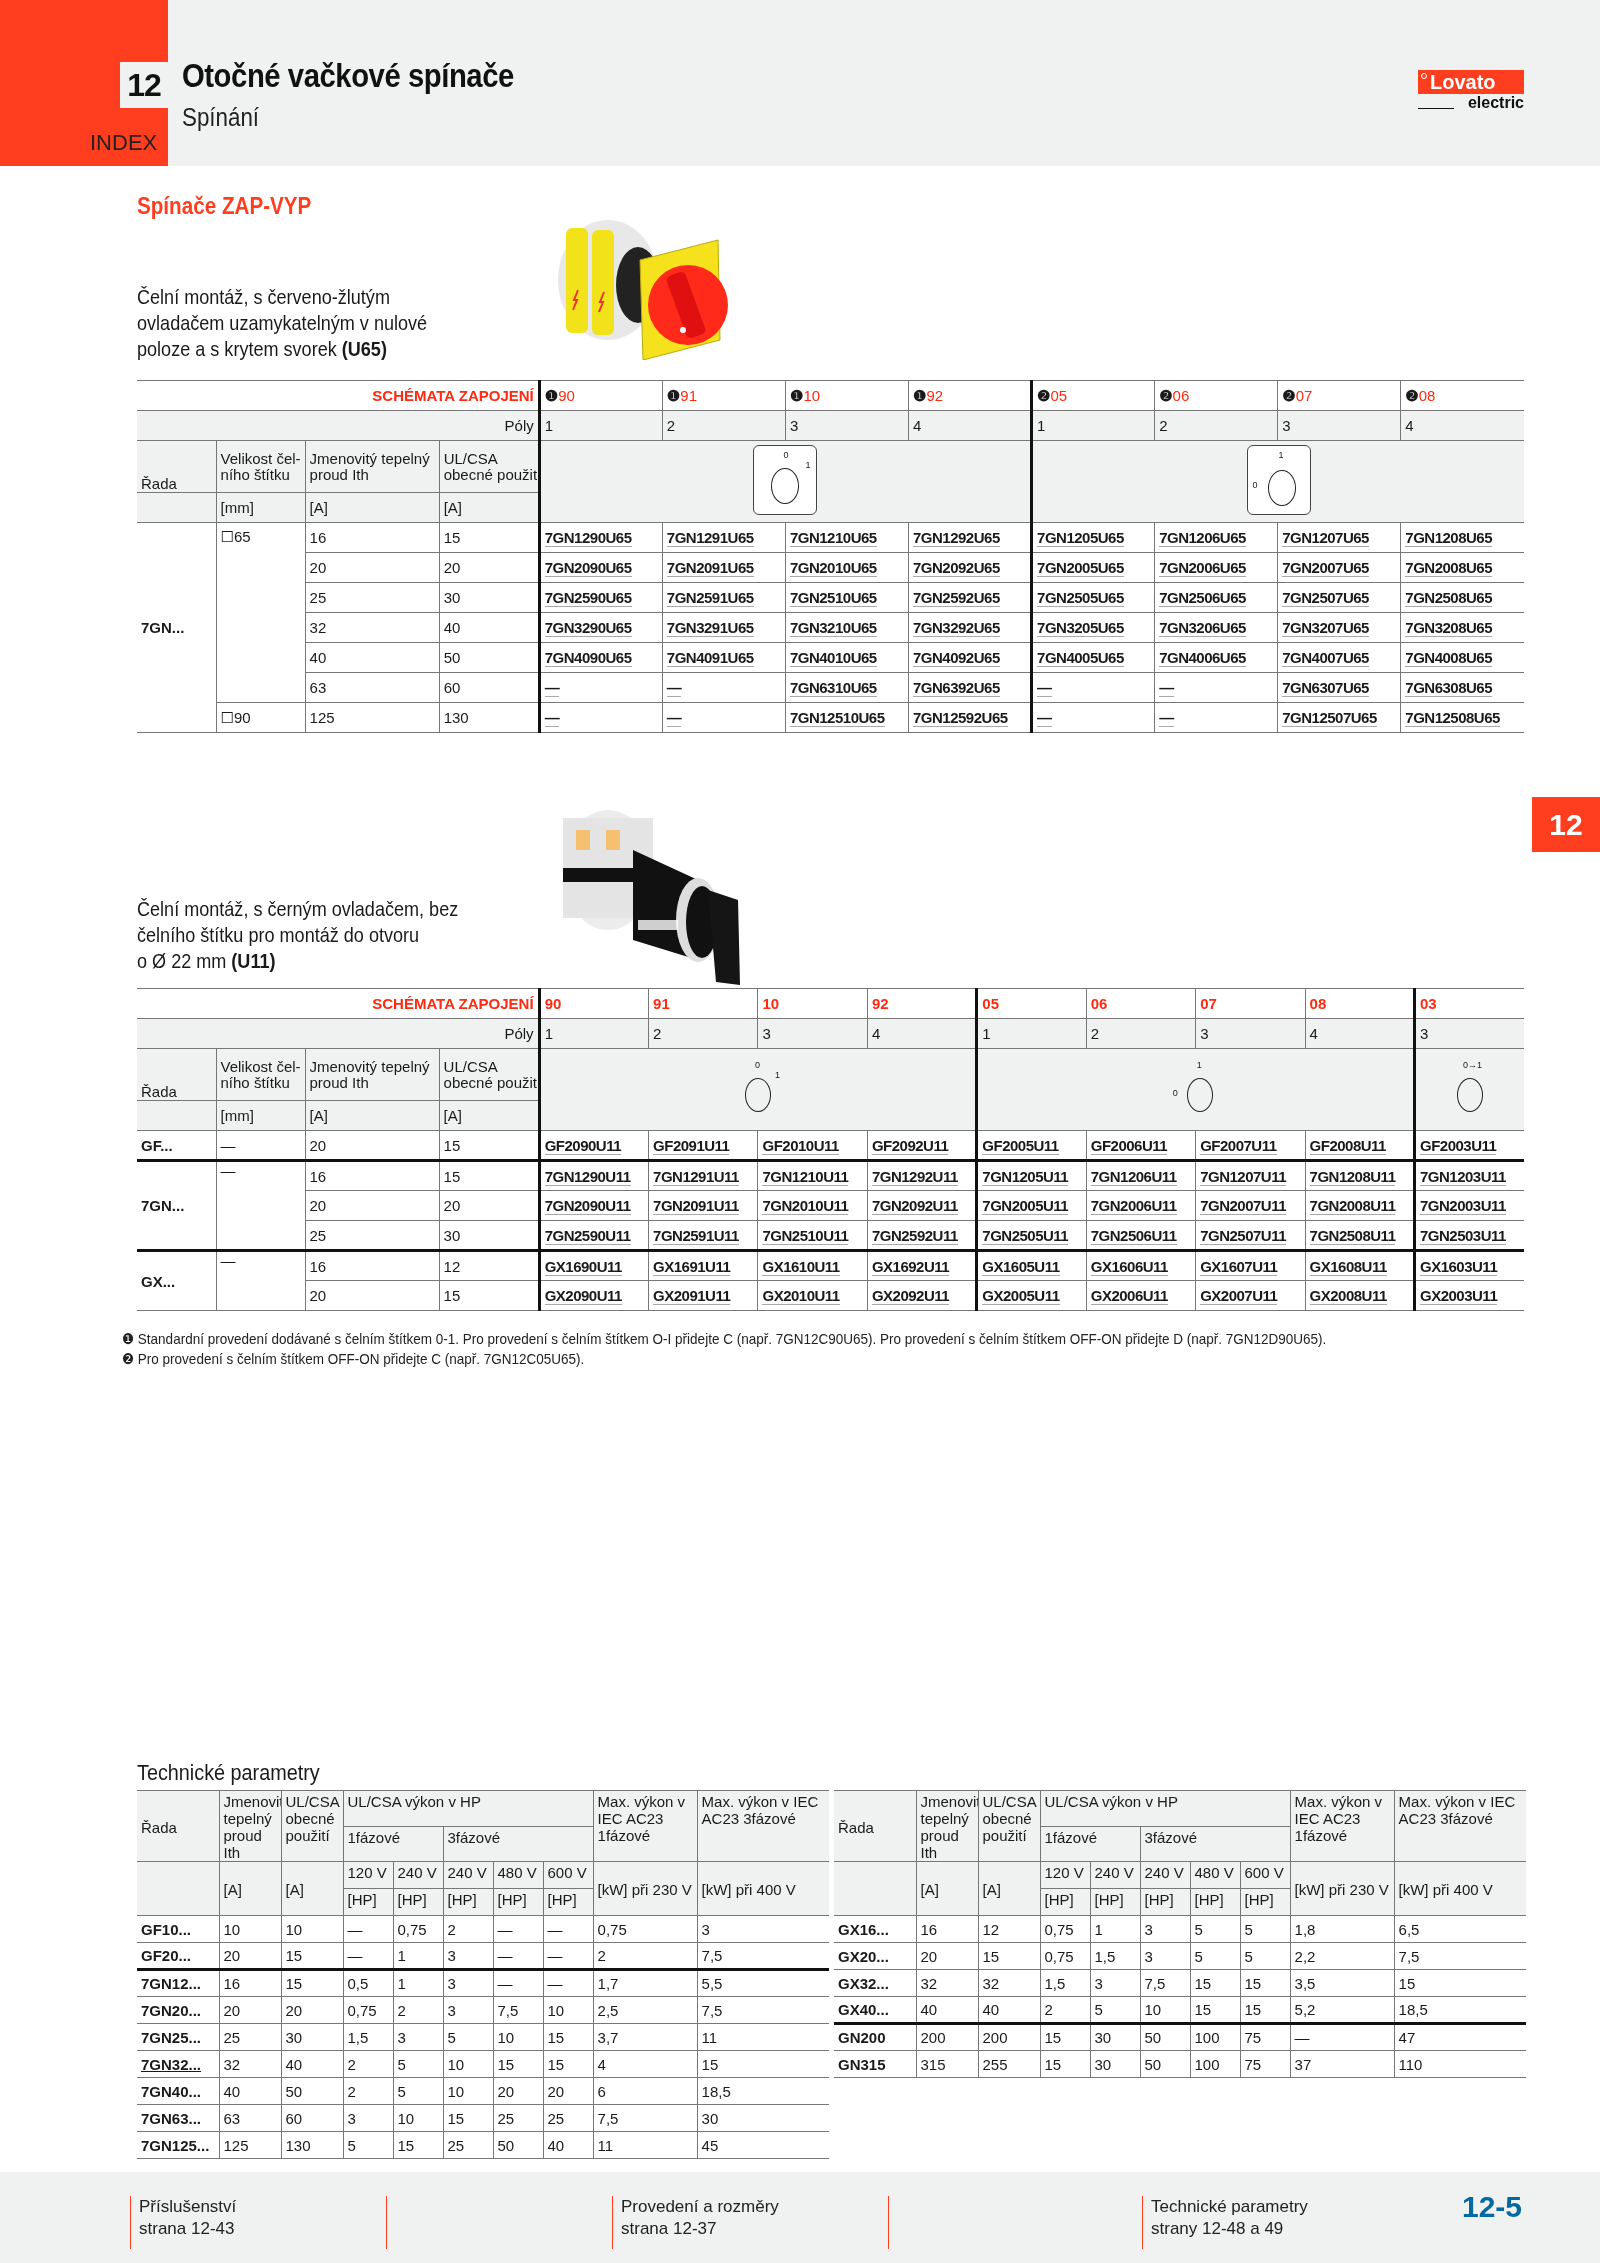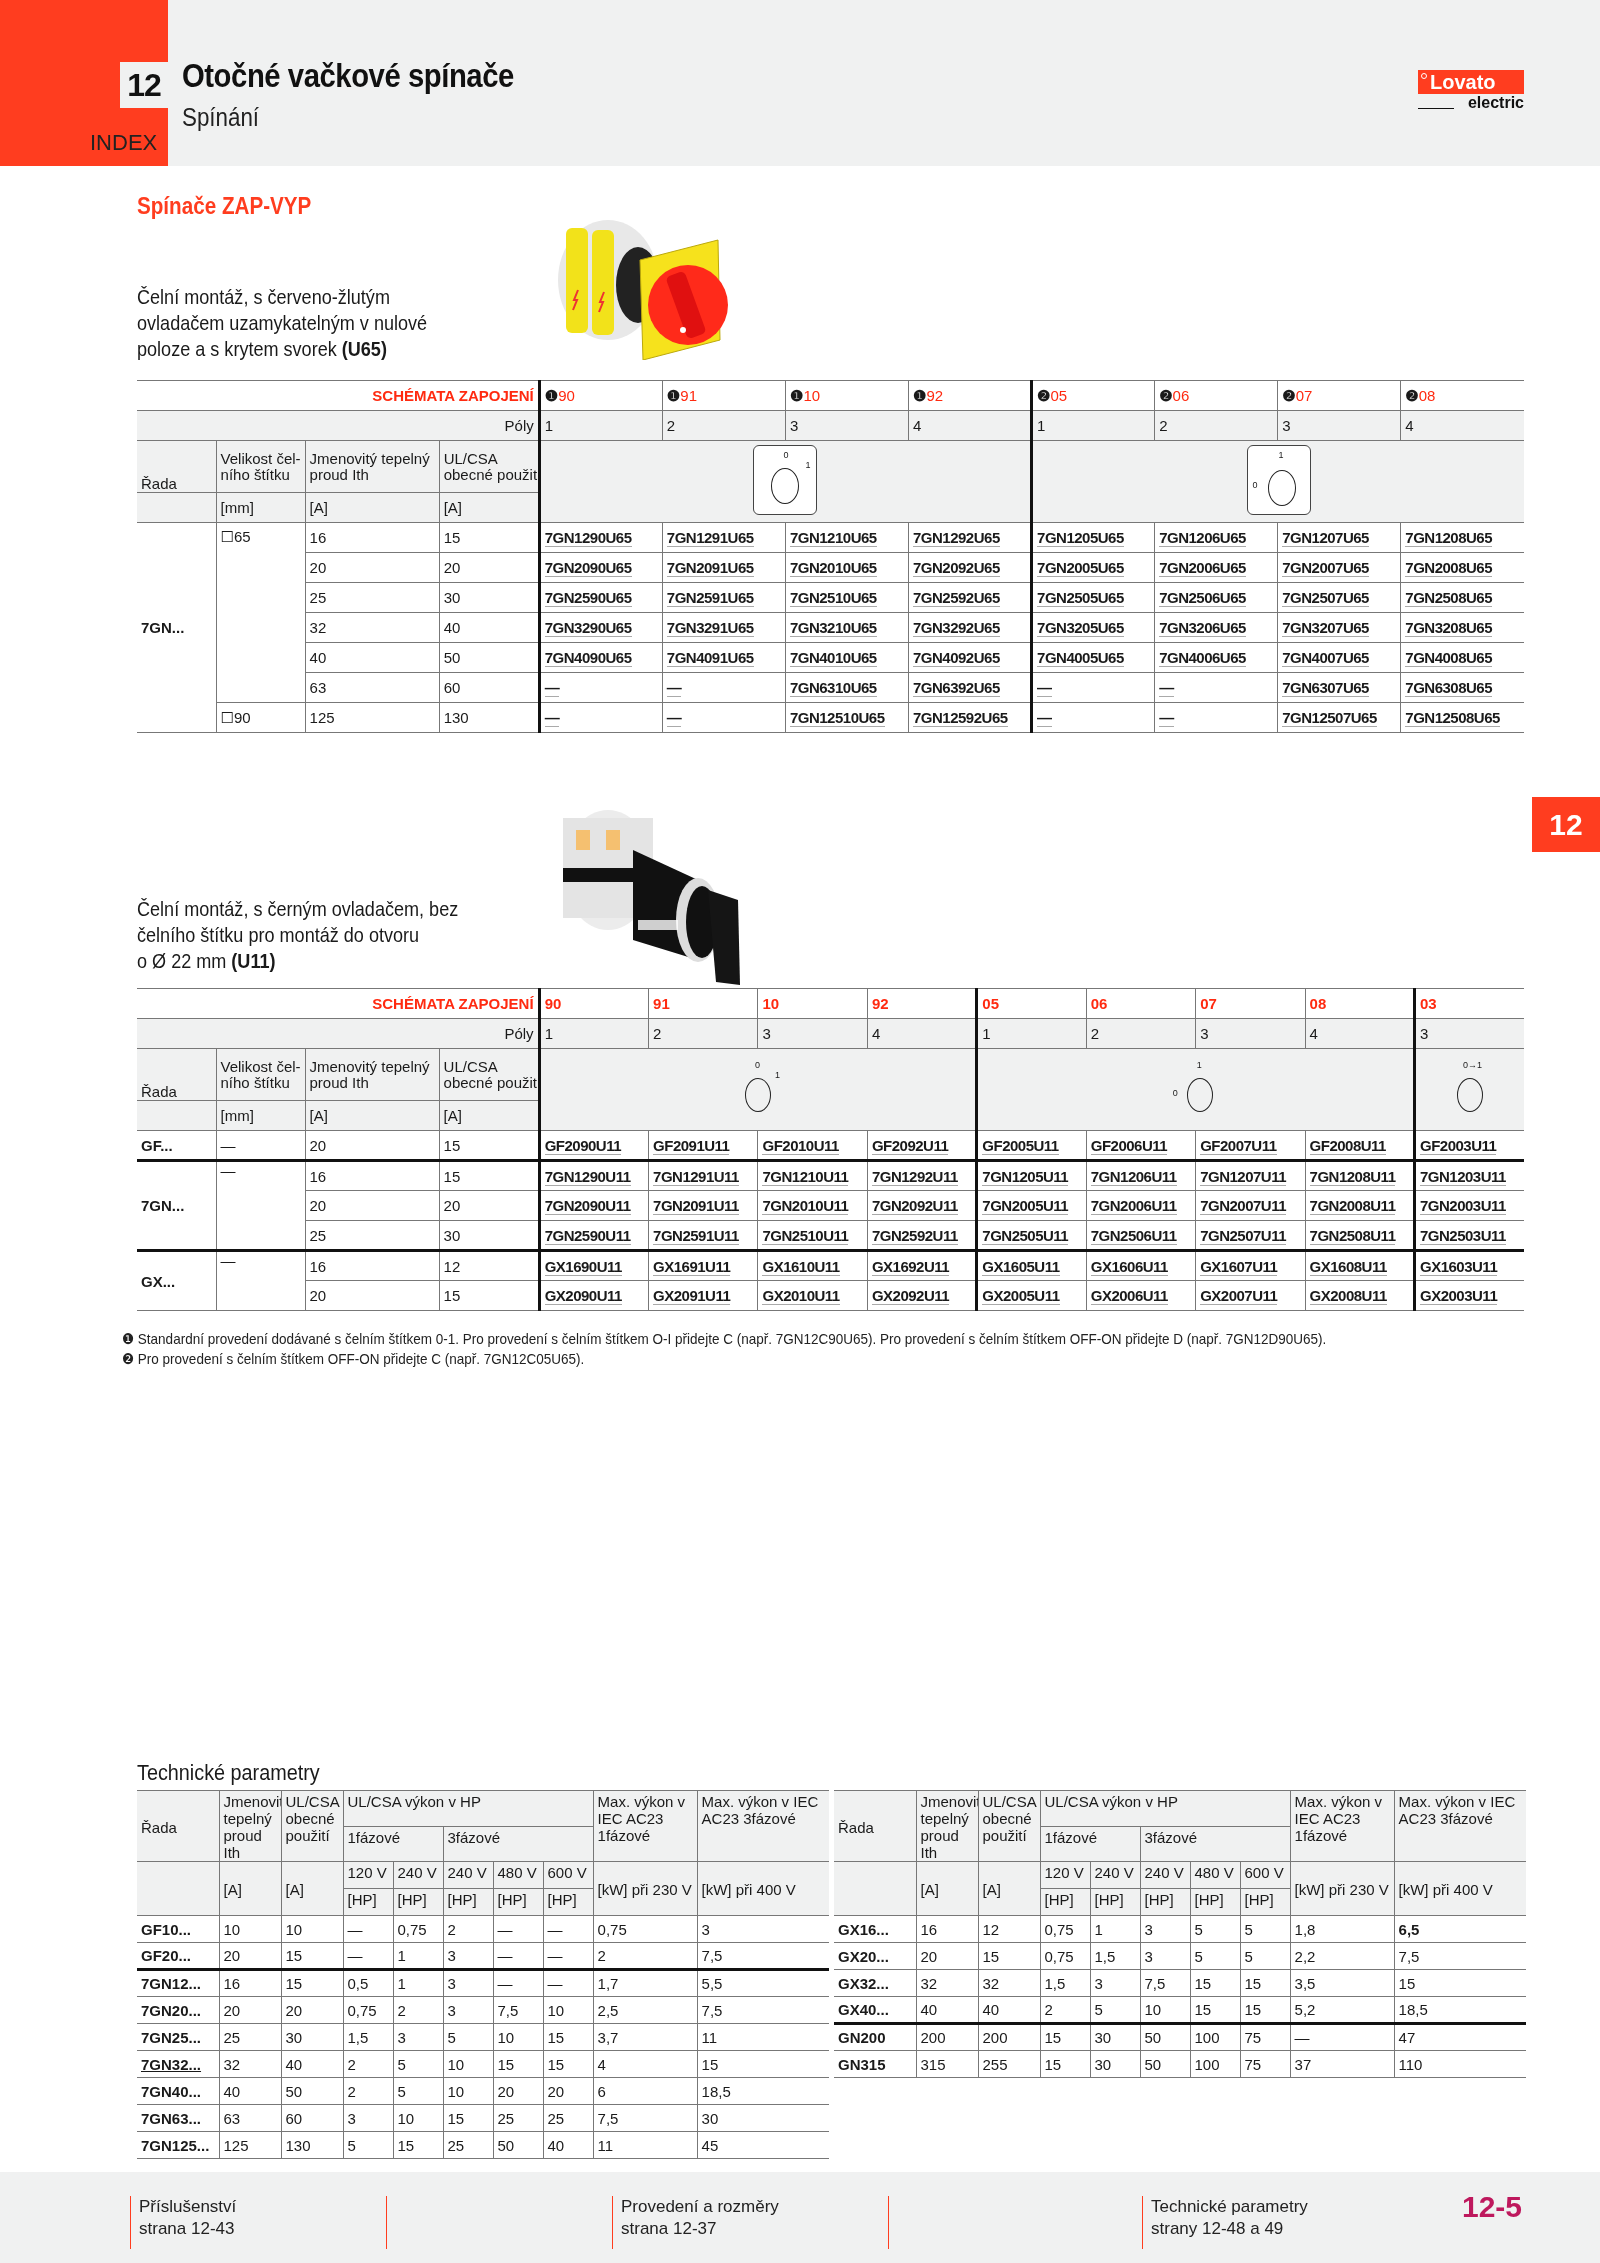--- a/index.html
+++ b/index.html
@@ -28,21 +28,21 @@
 .code span{border-bottom:1px solid #aaa}
 .thickL{border-left:3px solid #111 !important}
 .thickT td{border-top:3px solid #111}
 .fn{position:absolute;left:122px;font-size:15px;color:#222;transform:scaleX(0.9);transform-origin:left;white-space:nowrap}
 .tech-title{position:absolute;left:137px;top:1760px;font-size:22px;color:#1a1a1a;transform:scaleX(0.9);transform-origin:left}
 .tt td{font-size:15px;height:27px}
 .tt .h td{background:#f0f1f1;vertical-align:top;line-height:17px;white-space:normal;padding-top:2px}
 .footer{position:absolute;left:0;top:2172px;width:1600px;height:91px;background:#f0f1f1}
 .fitem{position:absolute;top:24px;height:53px;border-left:1px solid #ff3d1f;padding-left:8px;font-size:17px;line-height:22px;color:#222}
 .fsep{position:absolute;top:24px;height:53px;border-left:1px solid #ff3d1f}
-.pagenum{position:absolute;left:1462px;top:2190px;font-size:30px;font-weight:bold;color:#be185d}
+.pagenum{position:absolute;left:1462px;top:2190px;font-size:30px;font-weight:bold;color:#0369a1}
 .dial{display:inline-block;position:relative;width:64px;height:70px;border:1px solid #444;border-radius:6px;background:#fff}
 .circ{position:absolute;border:1px solid #222;border-radius:50%}
 .lbl{position:absolute;font-size:9px}
 </style>
 </head>
 <body>
 
 <div class="header">
   <div class="redbox"></div>
   <div class="chapnum">12</div>
@@ -622,21 +622,21 @@
       <tr>
         <td class="b" style="border-left: none;">GX16...</td>
         <td>16</td>
         <td>12</td>
         <td>0,75</td>
         <td>1</td>
         <td>3</td>
         <td>5</td>
         <td>5</td>
         <td>1,8</td>
-        <td style="border-right: none; font-weight: bold;">6,5</td>
+        <td style="border-right: none;">6,5</td>
       </tr>
       <tr>
         <td class="b" style="border-left: none;">GX20...</td>
         <td>20</td>
         <td>15</td>
         <td>0,75</td>
         <td>1,5</td>
         <td>3</td>
         <td>5</td>
         <td>5</td>

